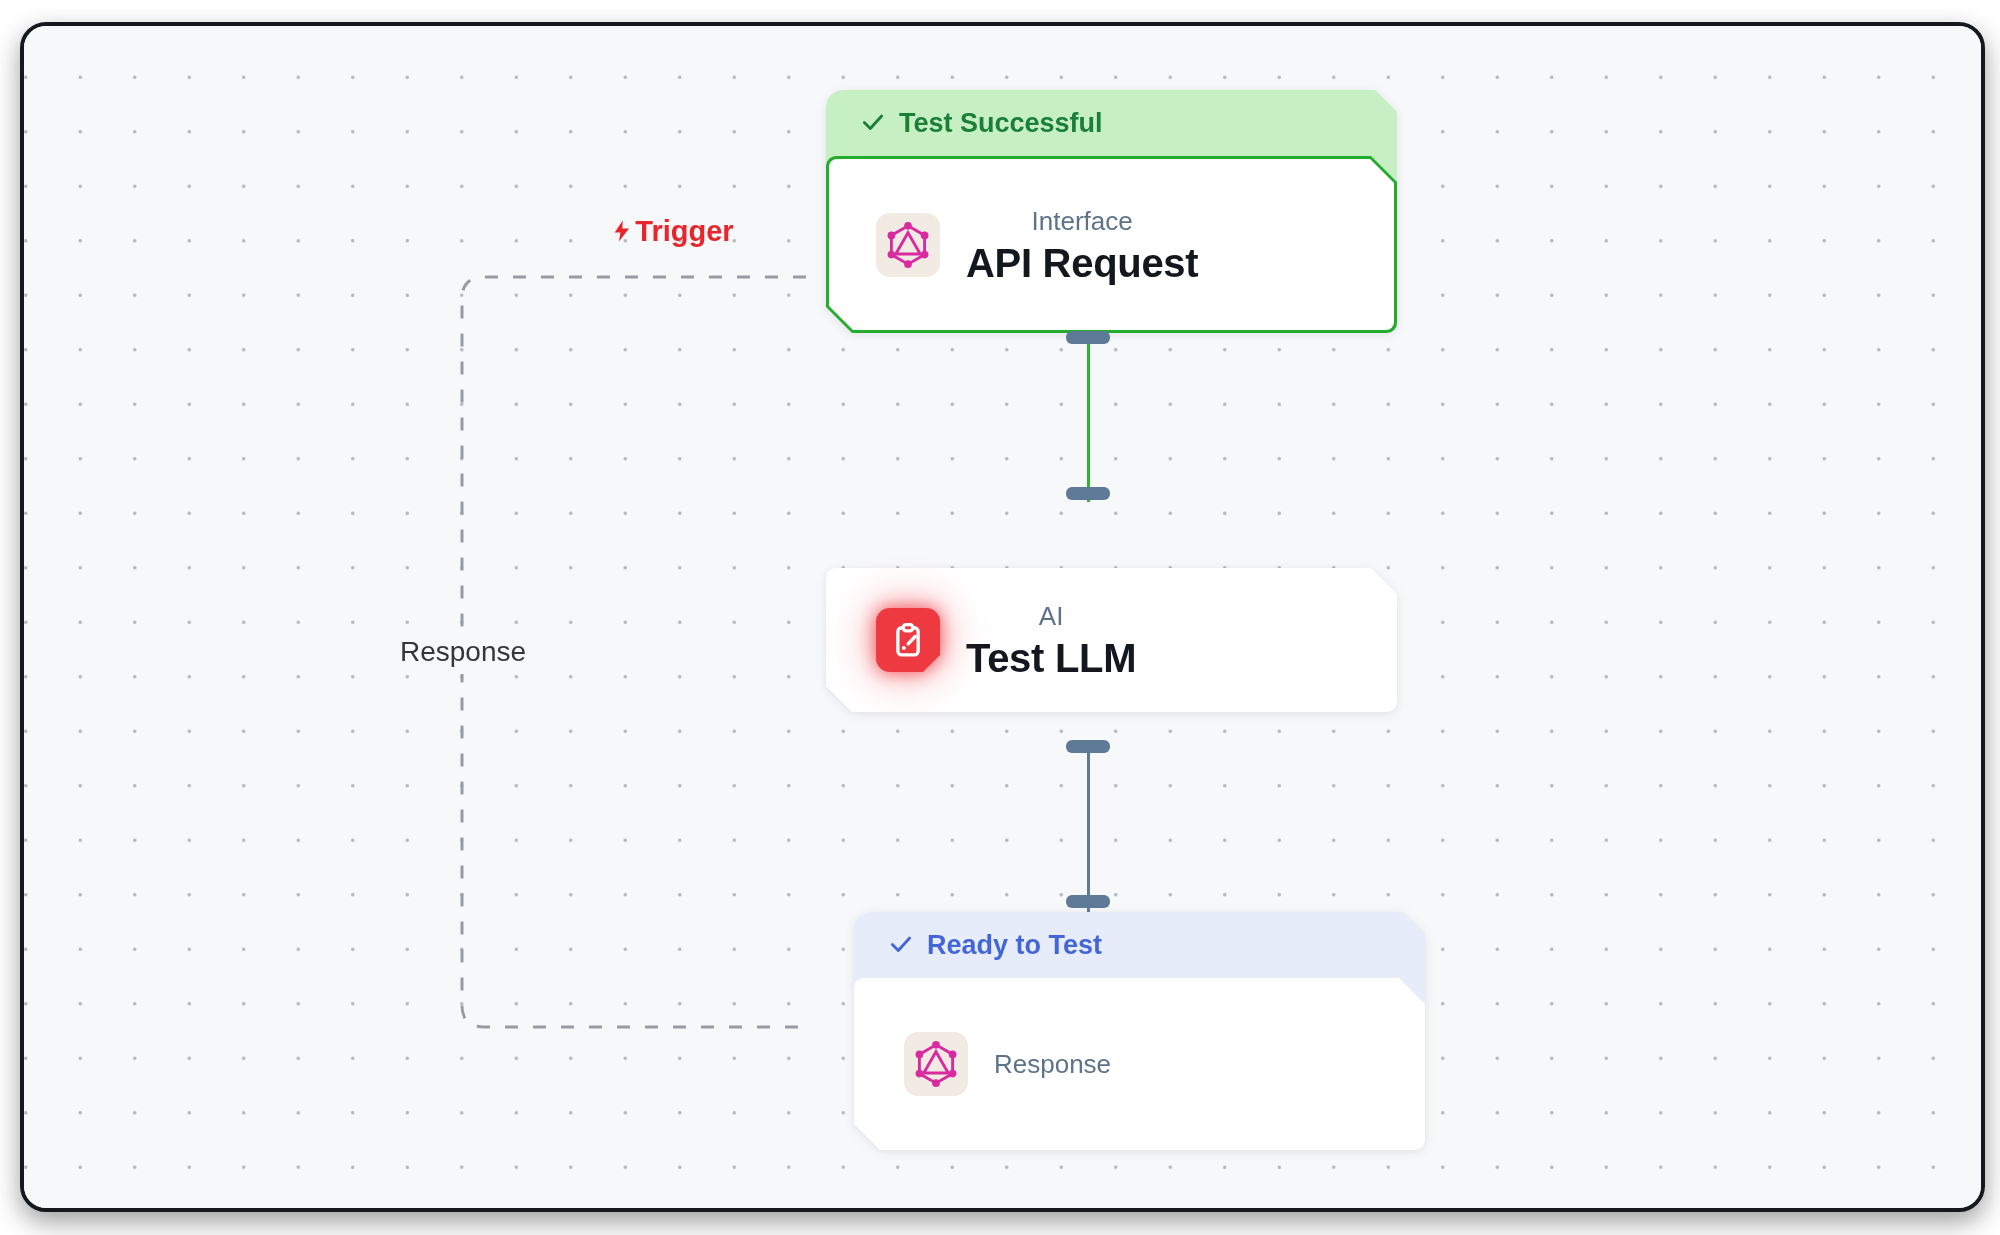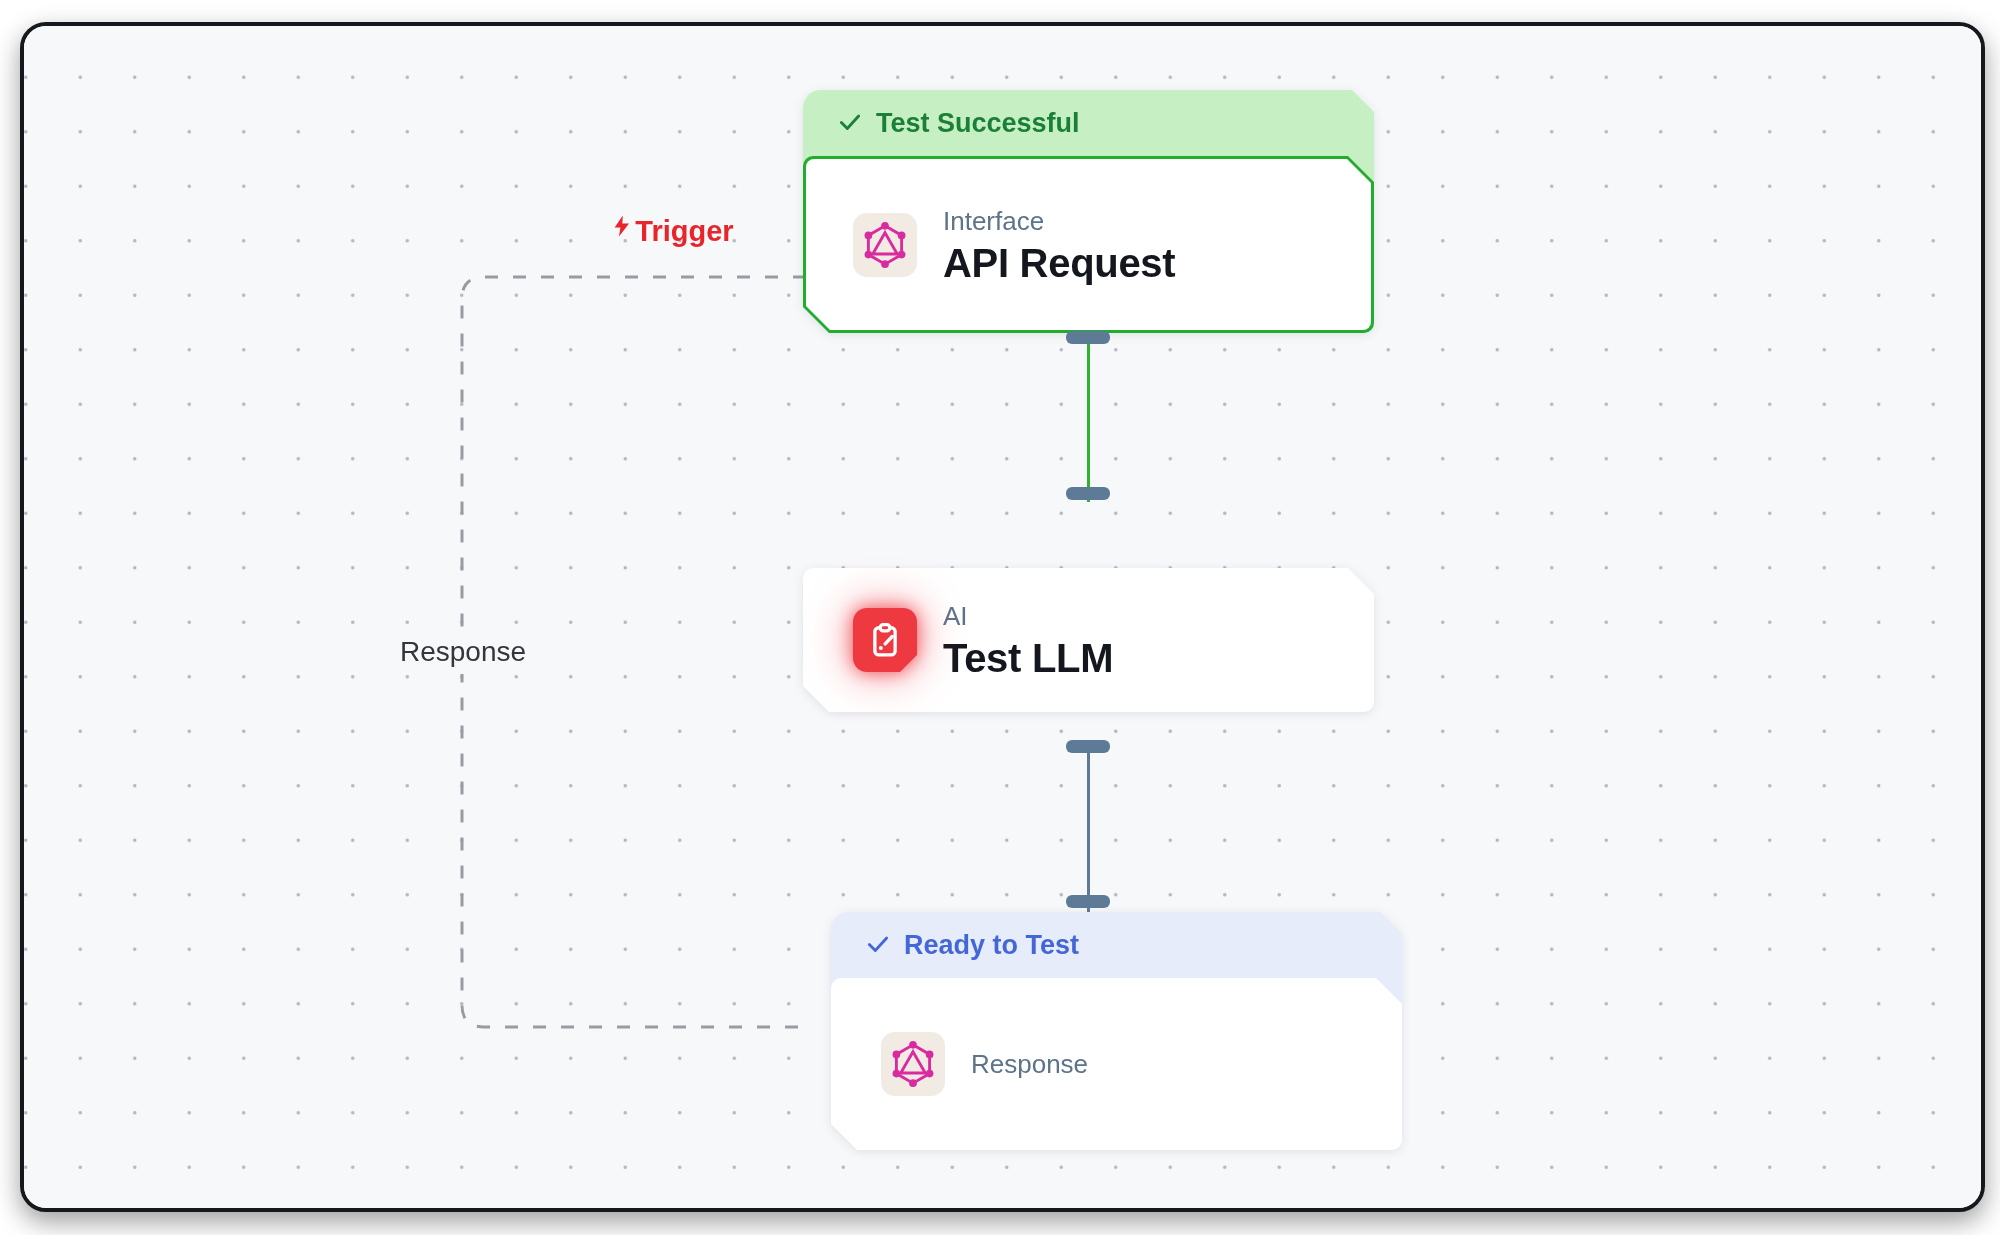--- a/index.html
+++ b/index.html
@@ -17,36 +17,36 @@
   .frame{position:absolute;left:20px;top:22px;width:1965px;height:1190px;
     border:4px solid var(--frame-border);border-radius:26px;overflow:hidden;
     box-shadow:0 10px 26px rgba(0,0,0,.38);}
   .canvas{position:absolute;inset:0;background-color:var(--canvas-bg);
     background-image:radial-gradient(circle,var(--dot) 1.5px,transparent 2.1px);
     background-size:54.5px 54.5px;background-position:29px 24px;}
 
   .loop-svg{position:absolute;left:0;top:0;z-index:0;pointer-events:none}
 
   .node{position:absolute;width:571px;z-index:1;
-    filter:drop-shadow(0 2px 5px rgba(20,30,50,.10));}
+    filter:drop-shadow(0 2px 5px rgba(20,30,50,.10));margin-left:23px;}
   .node-1{left:779px;top:64px;height:243px}
   .node-2{left:779px;top:476px;height:242px}
   .node-3{left:807px;top:886px;height:238px}
 
   .banner{position:absolute;left:0;top:0;right:0;height:110px;
     border-radius:18px 10px 0 0;
     clip-path:polygon(0 0,calc(100% - 22px) 0,100% 22px,100% 100%,0 100%);
     display:flex;align-items:flex-start;gap:13px;padding:16px 0 0 34px;
     font-size:27px;font-weight:700;line-height:34px;}
   .banner.success{background:var(--success-bg);color:var(--success-text)}
   .banner.warning{background:var(--warning-bg);color:var(--warning-text)}
   .banner.info{background:var(--info-bg);color:var(--info-text)}
   .banner svg{margin-top:3px;flex:0 0 auto}
 
-  .card{position:absolute;left:0;right:0;top:66px;}
+  .card{position:absolute;left:0;right:0;top:66px;text-align:center;}
   .node-1 .card{height:177px}
   .node-2 .card{height:144px}
   .node-3 .card{height:172px}
   .chrome{position:absolute;inset:0;background:var(--card-bg);border-radius:10px;
     clip-path:polygon(0 0,calc(100% - 26px) 0,100% 26px,100% 100%,26px 100%,0 calc(100% - 26px));}
   .chrome.bordered{background:var(--success-border)}
   .chrome-inner{position:absolute;inset:3px;background:var(--card-bg);border-radius:8px;
     clip-path:polygon(0 0,calc(100% - 24px) 0,100% 24px,100% 100%,24px 100%,0 calc(100% - 24px));}
   .content{position:relative;height:100%;display:flex;align-items:center;
     gap:26px;padding-left:50px;}
@@ -61,21 +61,21 @@
   .title{font-size:40px;line-height:44px;font-weight:700;color:var(--title);letter-spacing:-.3px}
 
   .edge{position:absolute;width:3px;z-index:2}
   .edge.green{background:var(--edge-green)}
   .edge.slate{background:var(--edge-slate)}
   .stub{position:absolute;width:44px;height:13px;border-radius:6px;
     background:var(--stub);z-index:2;}
 
   .edge-label{position:absolute;z-index:1;background:var(--canvas-bg);
     padding:6px 10px;font-size:28px;color:#33363b;transform:translate(-50%,-50%);}
-  .trigger-label{position:absolute;z-index:1;display:flex;gap:2px;
+  .trigger-label{position:absolute;z-index:1;display:flex;align-items:center;gap:2px;
     transform:translate(-50%,-50%);color:var(--trigger);font-size:29px;font-weight:700;}
 </style>
 </head>
 <body>
 
 <div class="frame">
   <div class="canvas">
 
     <svg class="loop-svg" width="1957" height="1182">
       <path d="M 782 251 L 460 251 Q 438 251 438 273 L 438 979 Q 438 1001 460 1001 L 782 1001" fill="none" stroke="var(--dash)" stroke-width="3" stroke-dasharray="13 15"></path>

